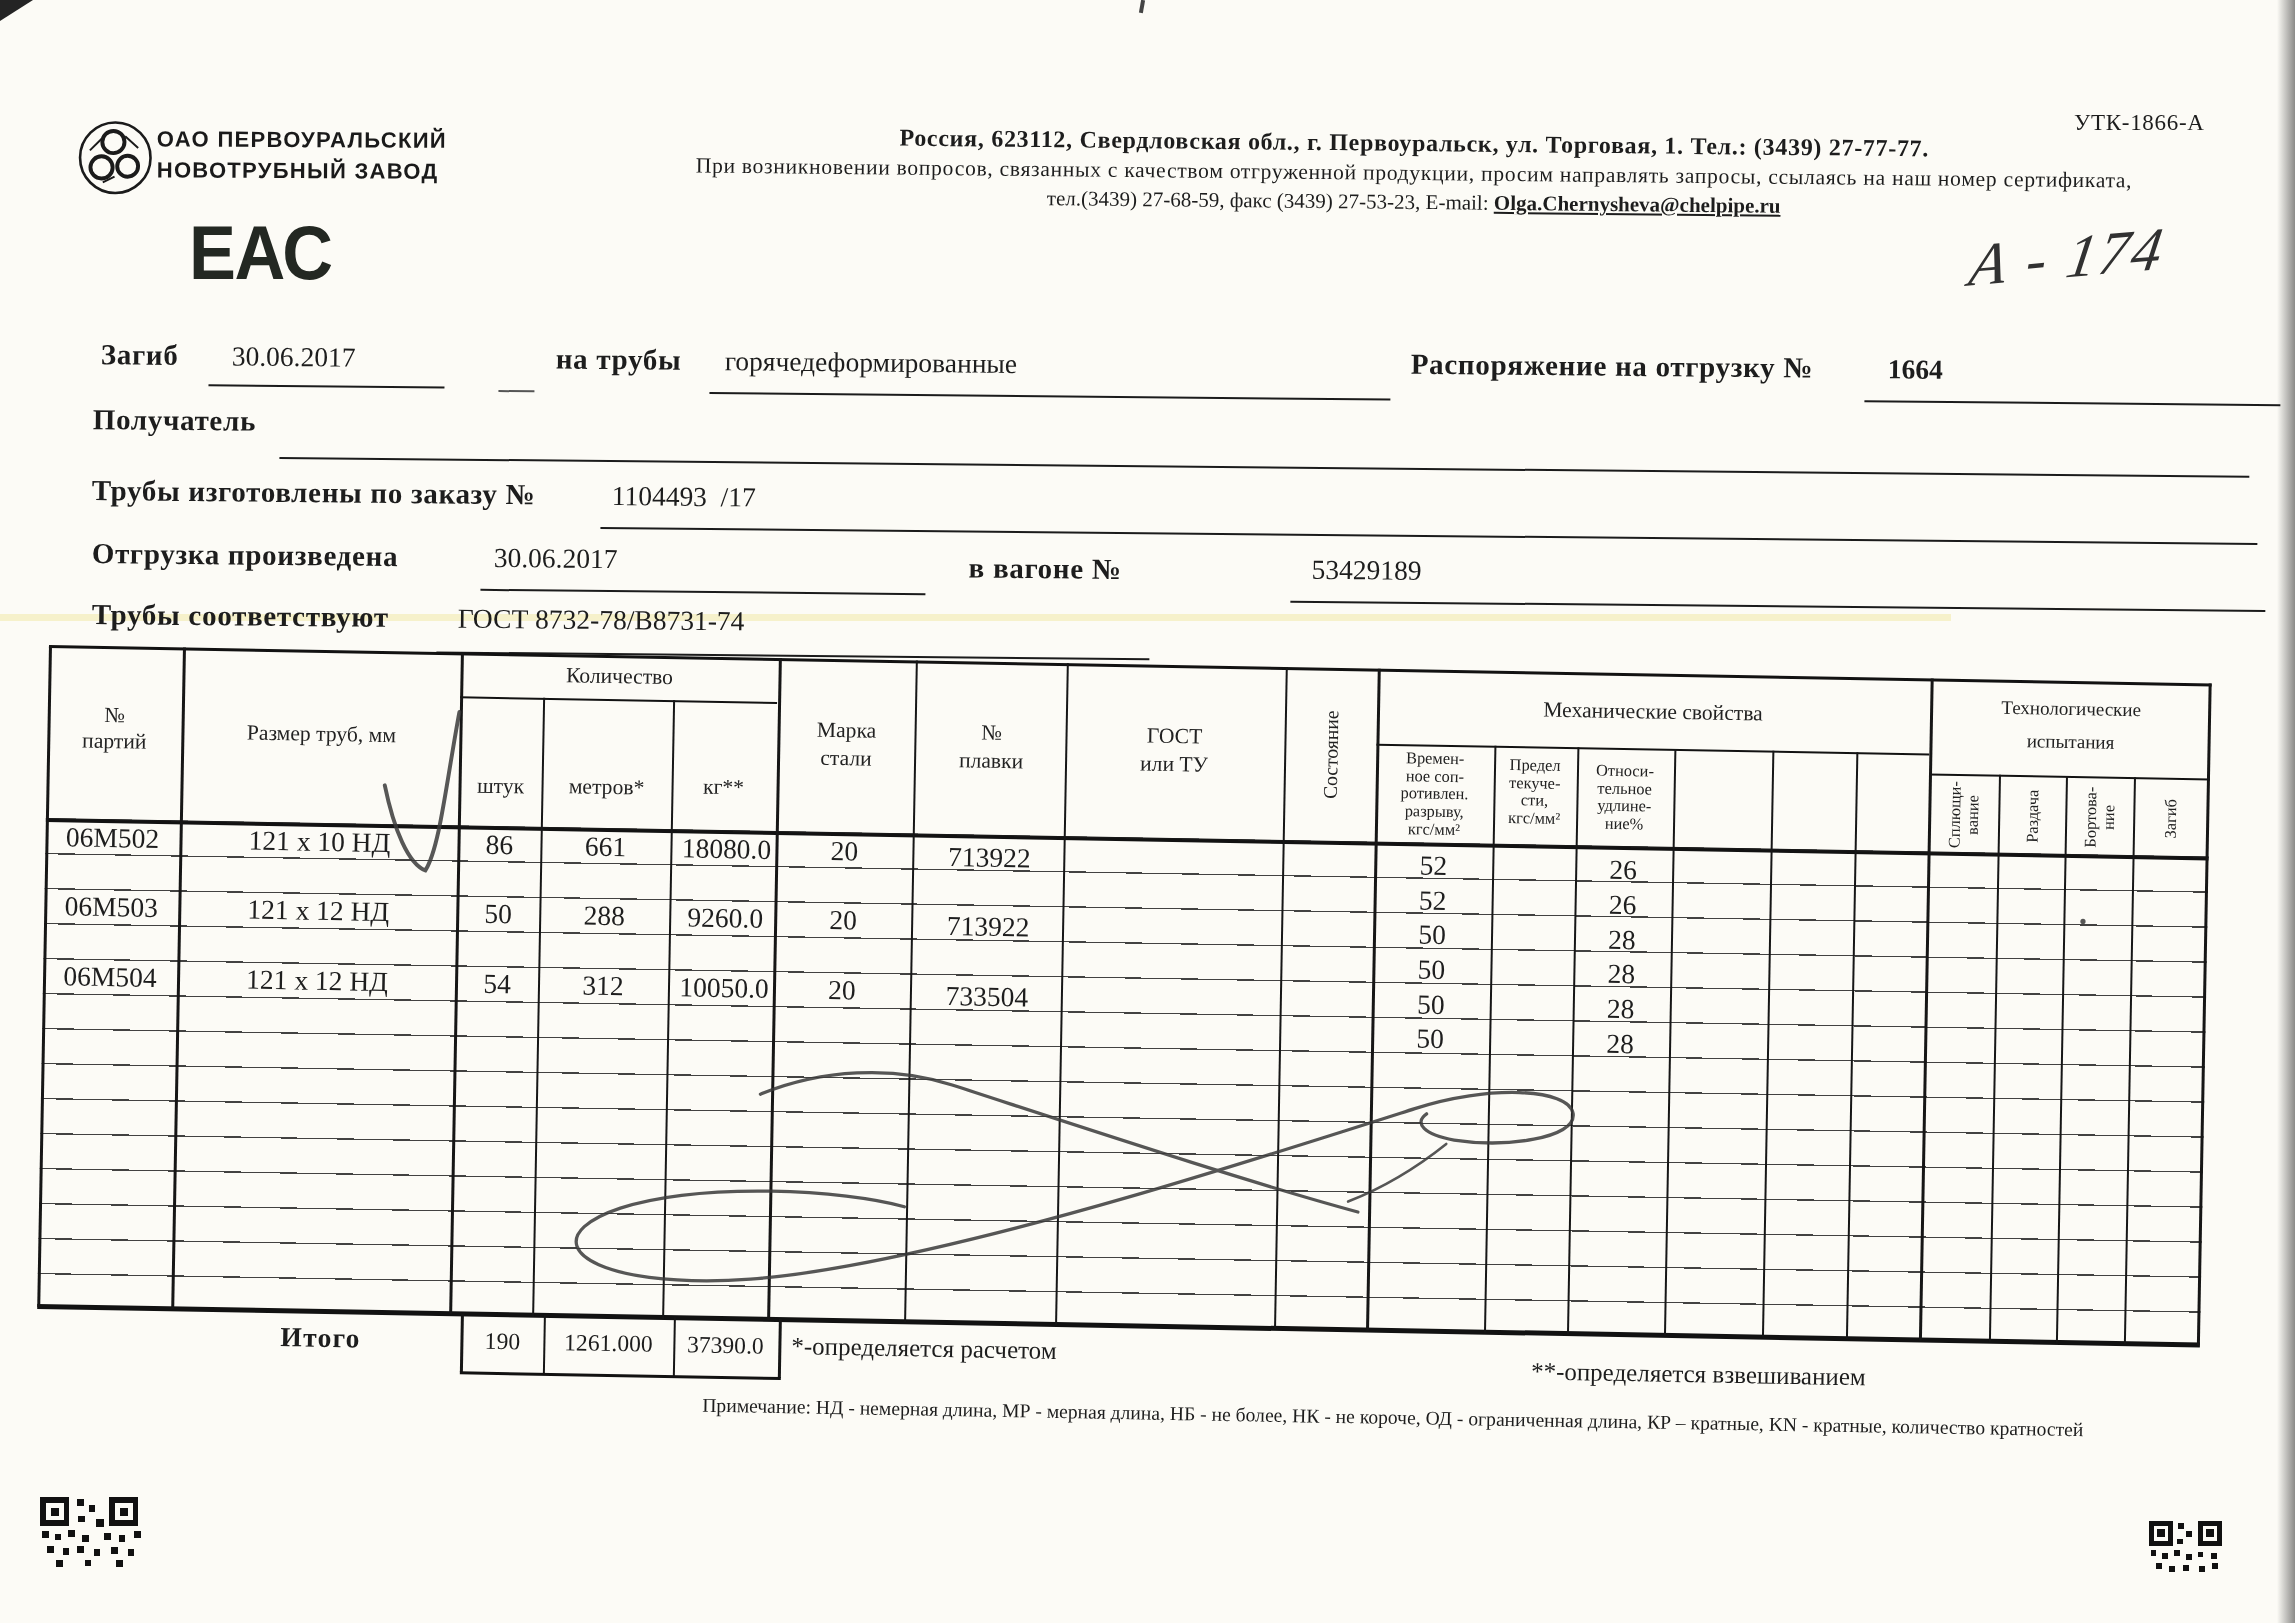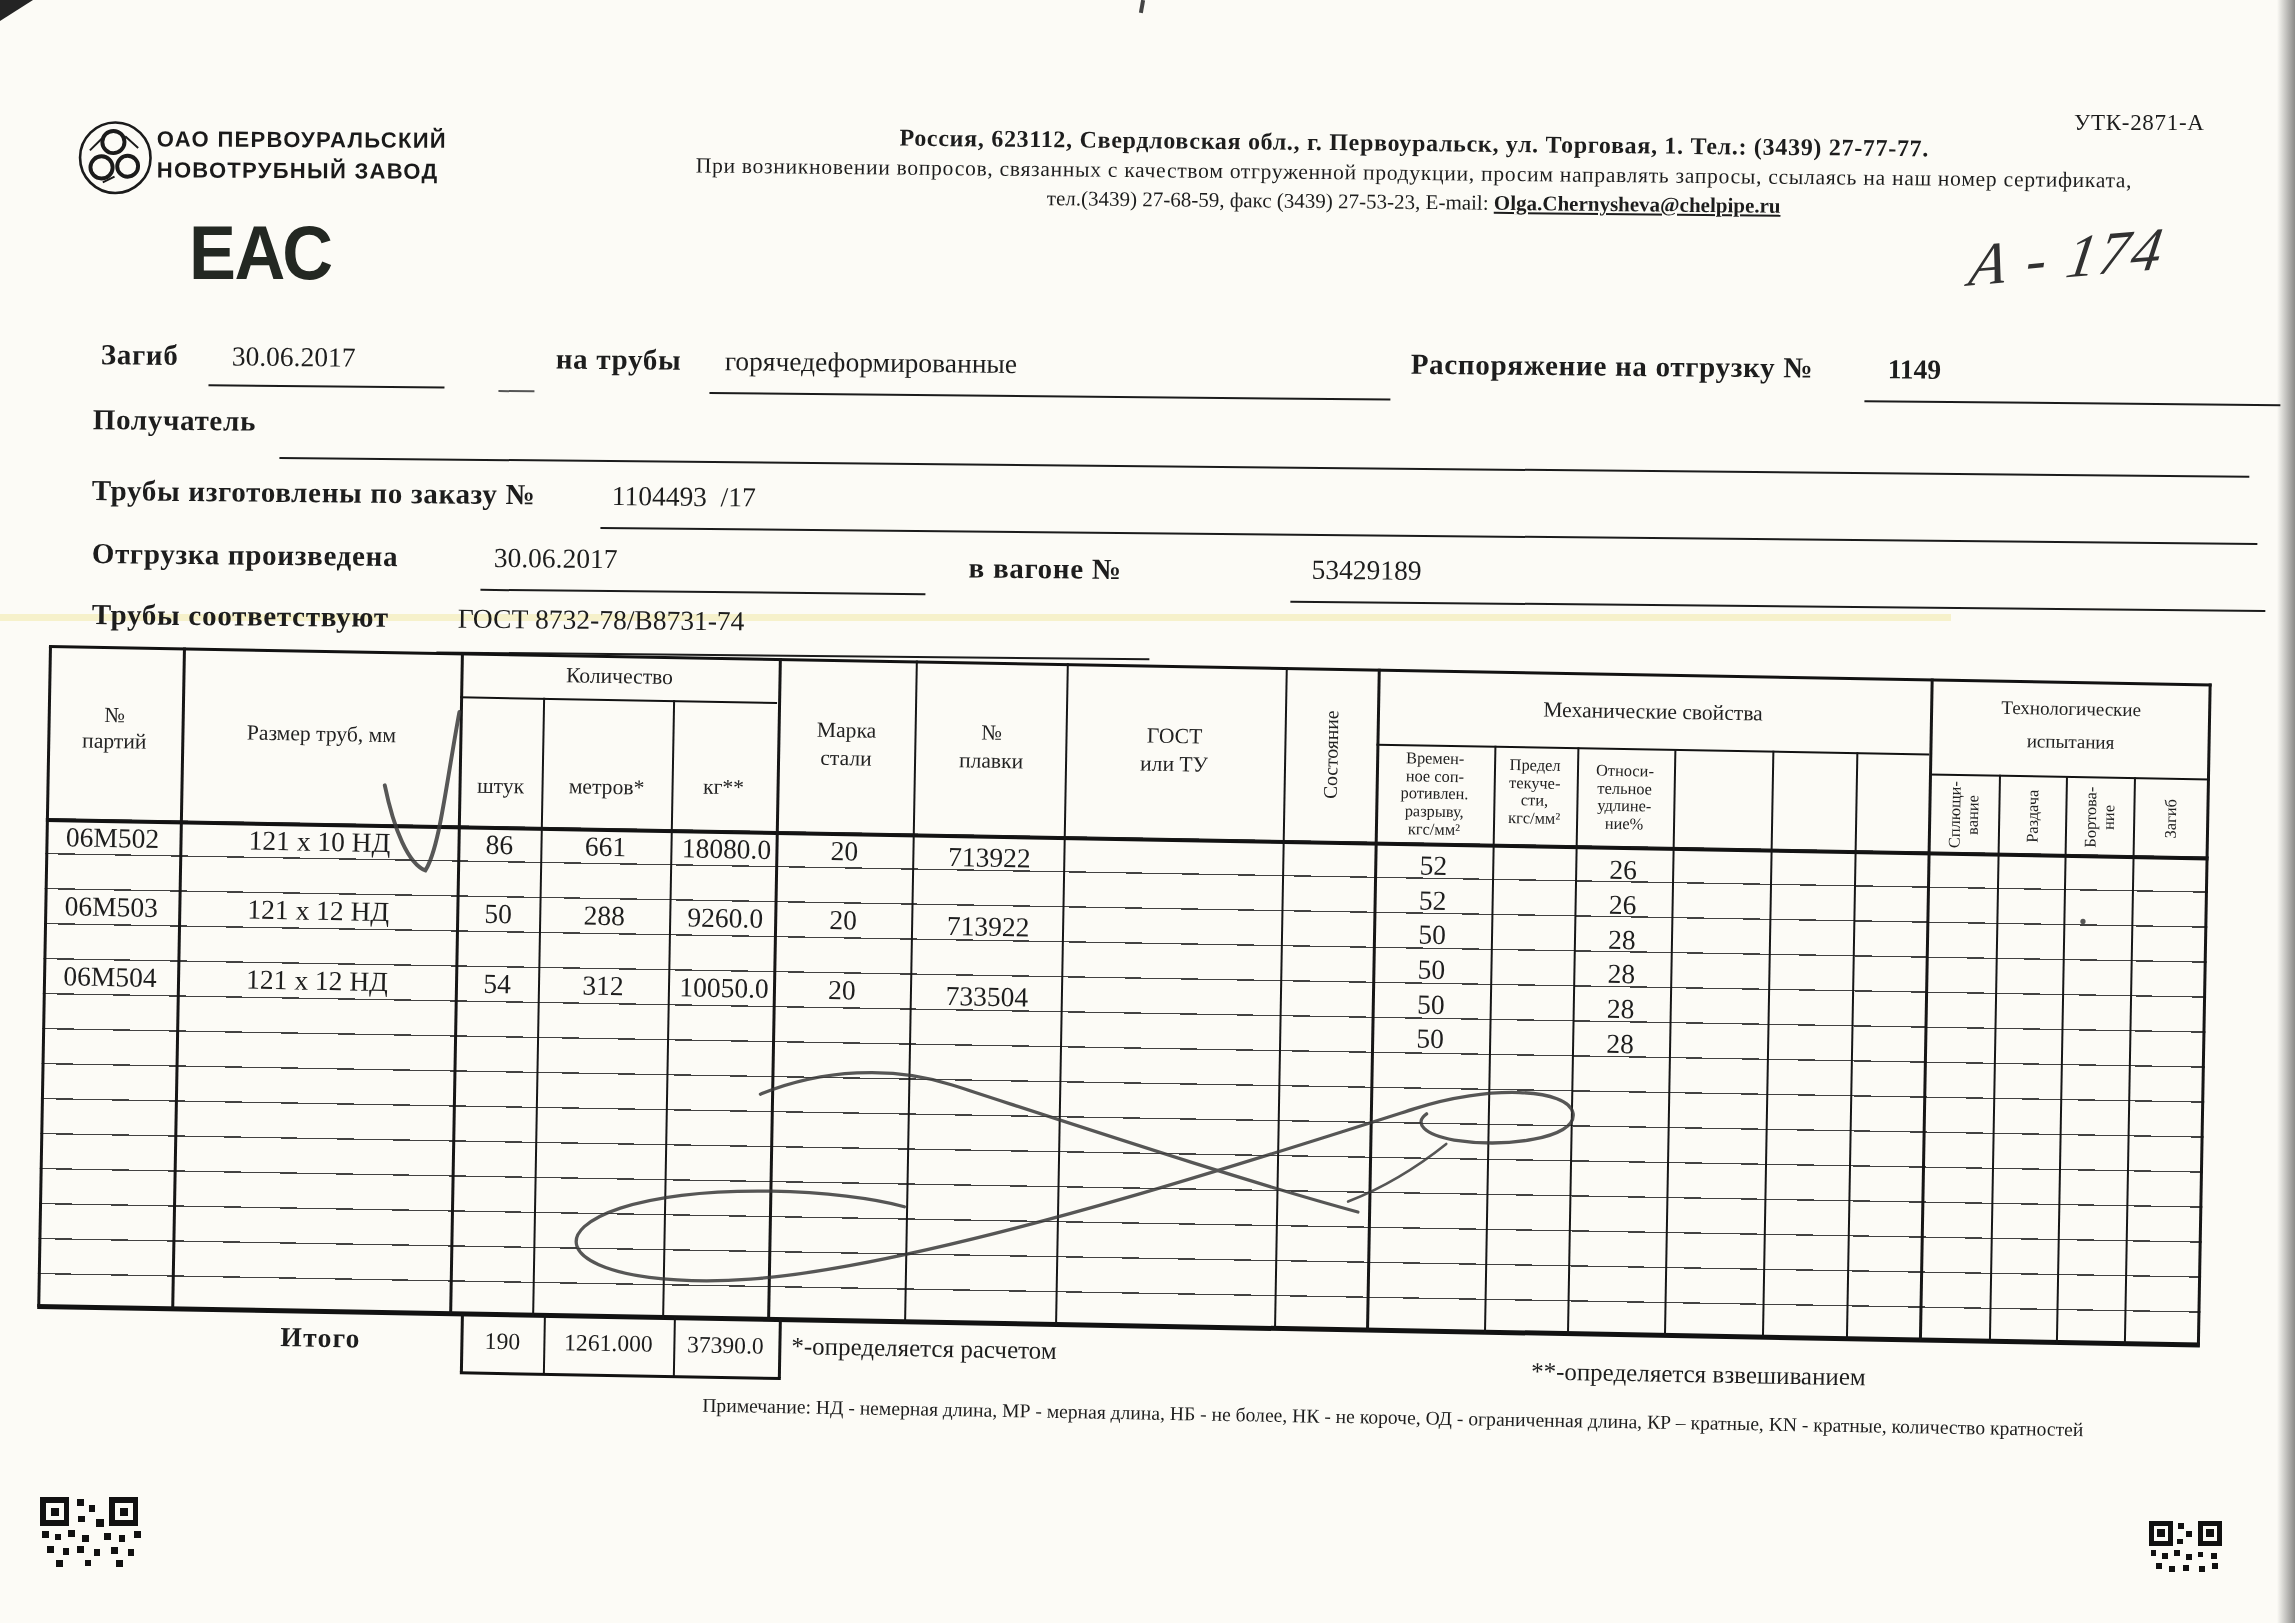--- a/index.html
+++ b/index.html
@@ -52,42 +52,42 @@
         <circle cx="38" cy="74" r="17" fill="none" stroke="#1b1b1b" stroke-width="6"></circle>
         <circle cx="78" cy="72" r="16" fill="none" stroke="#1b1b1b" stroke-width="6"></circle>
         <path d="M20 48 L38 30 M74 26 L94 44 M40 97 L58 88" fill="none" stroke="#1b1b1b" stroke-width="3"></path>
       </svg>
     </span>
     <div class="abs co" style="left:80px;top:5.2px;">ОАО ПЕРВОУРАЛЬСКИЙ</div>
     <div class="abs co" style="left:80px;top:36px;">НОВОТРУБНЫЙ ЗАВОД</div>
   </div>
   <div class="abs" id="eac" style="left:189px;top:208px;">ЕАС</div>
 
-  <div class="abs" style="left:2074px;top:110px;font-size:23px;letter-spacing:0.7px;">УТК-2871-А</div>
+  <div class="abs" style="left:2074px;top:110px;font-size:23px;letter-spacing:0.7px;">УТК-1866-А</div>
 
   <div class="abs" style="left:576px;top:130px;width:1676px;text-align:center;transform:rotate(.6deg);">
     <div style="font-weight:bold;font-size:24px;letter-spacing:0.7px;">Россия, 623112, Свердловская обл., г. Первоуральск, ул. Торговая, 1. Тел.: (3439) 27-77-77.</div>
     <div style="font-size:21.6px;letter-spacing:0.7px;margin-top:3.9px;">При возникновении вопросов, связанных с качеством отгруженной продукции, просим направлять запросы, ссылаясь на наш номер сертификата,</div>
     <div style="font-size:21px;margin-top:3.9px;">
       <span>тел.(3439) 27-68-59, факс (3439) 27-53-23,  E-mail: </span><span style="text-decoration:underline;font-weight:bold;">Olga.Chernysheva@chelpipe.ru</span>
     </div>
   </div>
 
   <div class="abs" id="hand" style="left:1970px;top:223px;">А - 174</div>
 
   <div class="frow" style="top:331px;">
     <span class="abs lbl" style="left:101px;top:6.5px;">Загиб</span>
     <span class="abs val" style="left:232px;top:7.9px;">30.06.2017</span>
     <span class="ul" style="left:209px;top:52px;width:236px;"></span>
     <span class="ul" style="left:499px;top:55px;width:36px;background:#555;"></span>
     <span class="abs lbl" style="left:556px;top:6.5px;">на трубы</span>
     <span class="abs val" style="left:725px;top:7.9px;">горячедеформированные</span>
     <span class="ul" style="left:710px;top:55px;width:681px;"></span>
     <span class="abs lbl" style="left:1411px;top:3.9px;">Распоряжение на отгрузку №</span>
-    <span class="abs val" style="left:1888px;top:5.2px;font-weight:bold;">1149</span>
+    <span class="abs val" style="left:1888px;top:5.2px;font-weight:bold;">1664</span>
     <span class="ul" style="left:1865px;top:52px;width:416px;"></span>
   </div>
 
   <div class="frow" style="top:396px;">
     <span class="abs lbl" style="left:93px;top:6.5px;">Получатель</span>
     <span class="ul" style="left:280px;top:59px;width:1970px;"></span>
   </div>
 
   <div class="frow" style="top:466px;">
     <span class="abs lbl" style="left:92px;top:7.9px;">Трубы изготовлены по заказу №</span>

